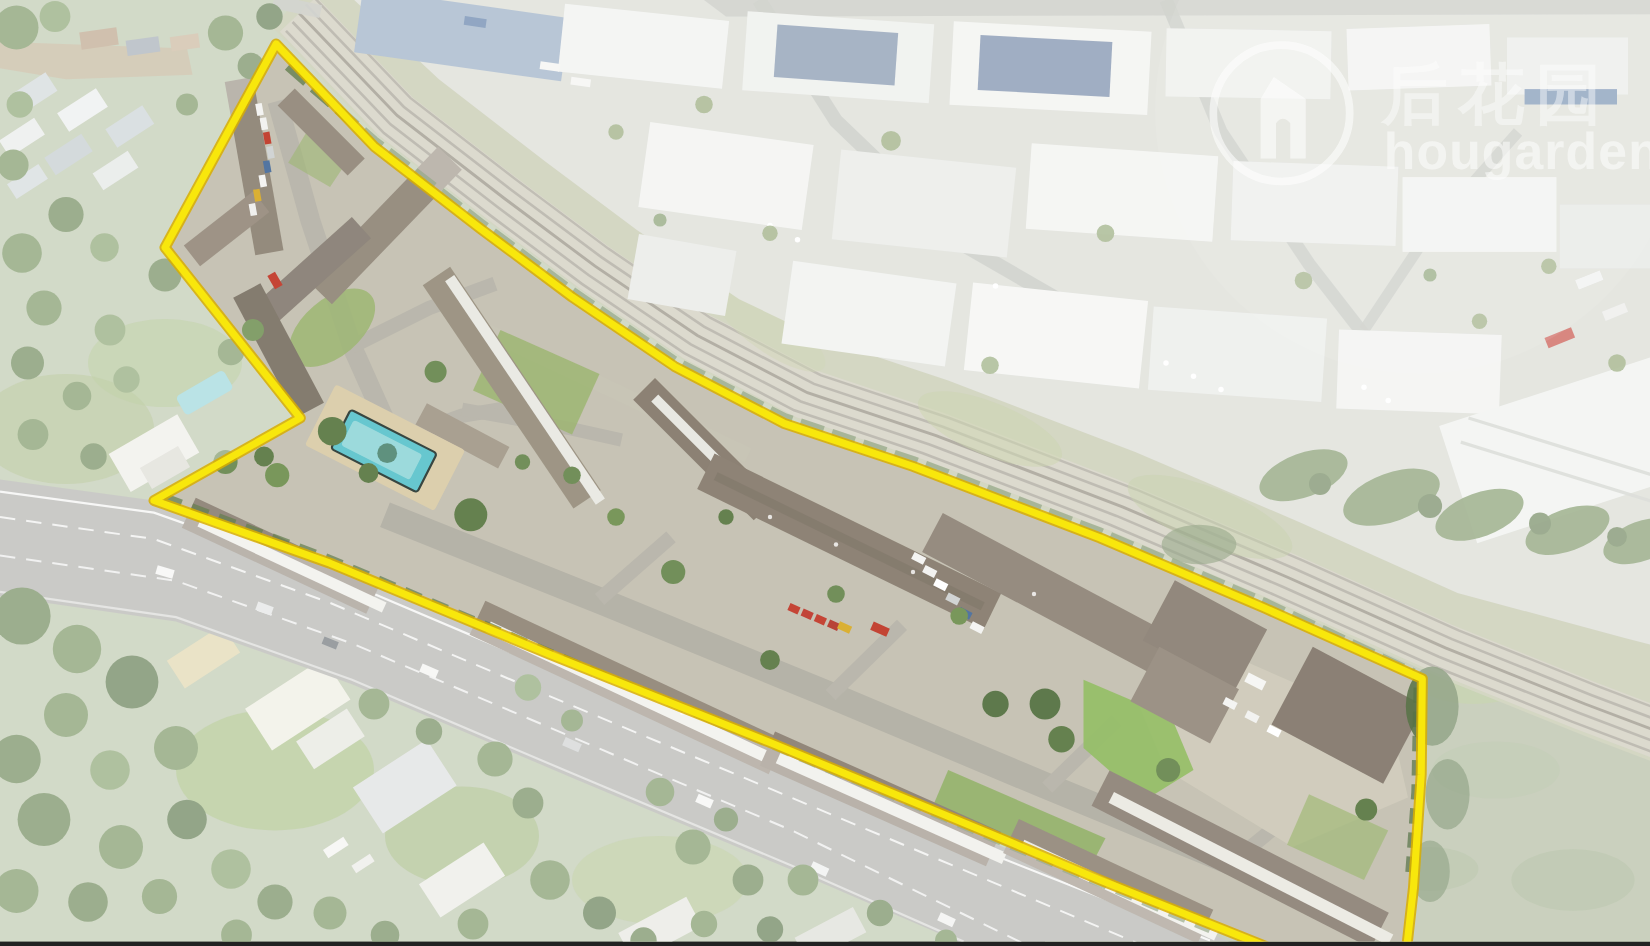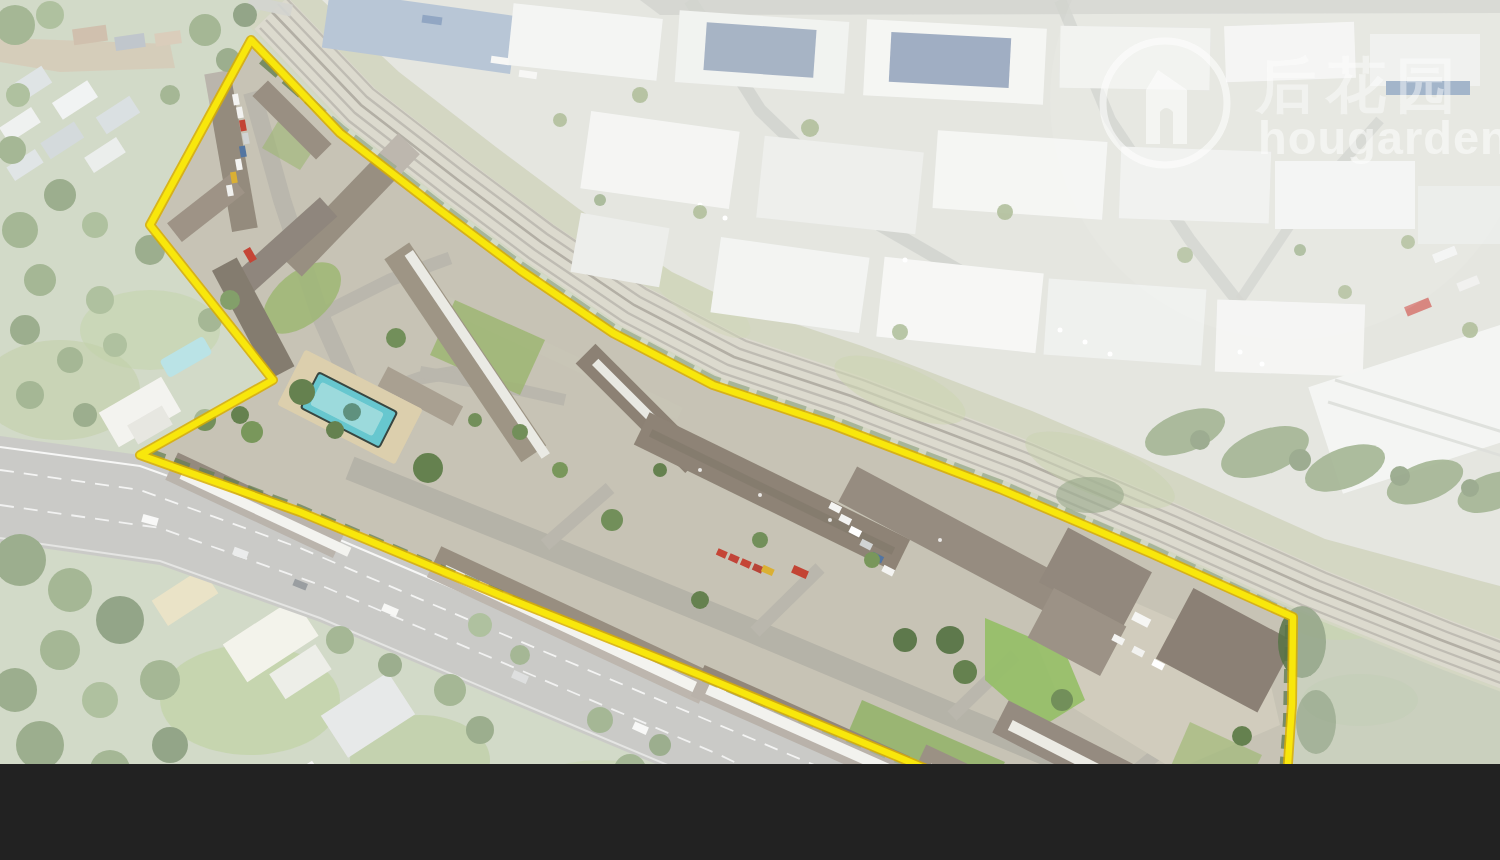--- a/index.html
+++ b/index.html
@@ -1,16 +1,16 @@
 <!DOCTYPE html>
 <html><head>
 <meta charset="utf-8">
 <style>
   html,body{margin:0;padding:0;background:#222;}
-  .stage{position:relative;width:1500px;height:764px;overflow:hidden;font-family:"Liberation Sans",sans-serif;}
+  .stage{position:relative;width:1500px;height:856px;overflow:hidden;font-family:"Liberation Sans",sans-serif;}
   .stage svg{display:block;}
   text{font-family:"Liberation Sans","DejaVu Sans",sans-serif;}
   .wm-cjk{font-weight:bold;letter-spacing:10px;}
   .wm-brand{font-weight:bold;letter-spacing:1px;}
 </style>
 </head>
 <body>
 
 <div class="stage">
 <svg width="1500" height="860" viewBox="0 0 1500 860" xmlns="http://www.w3.org/2000/svg">

